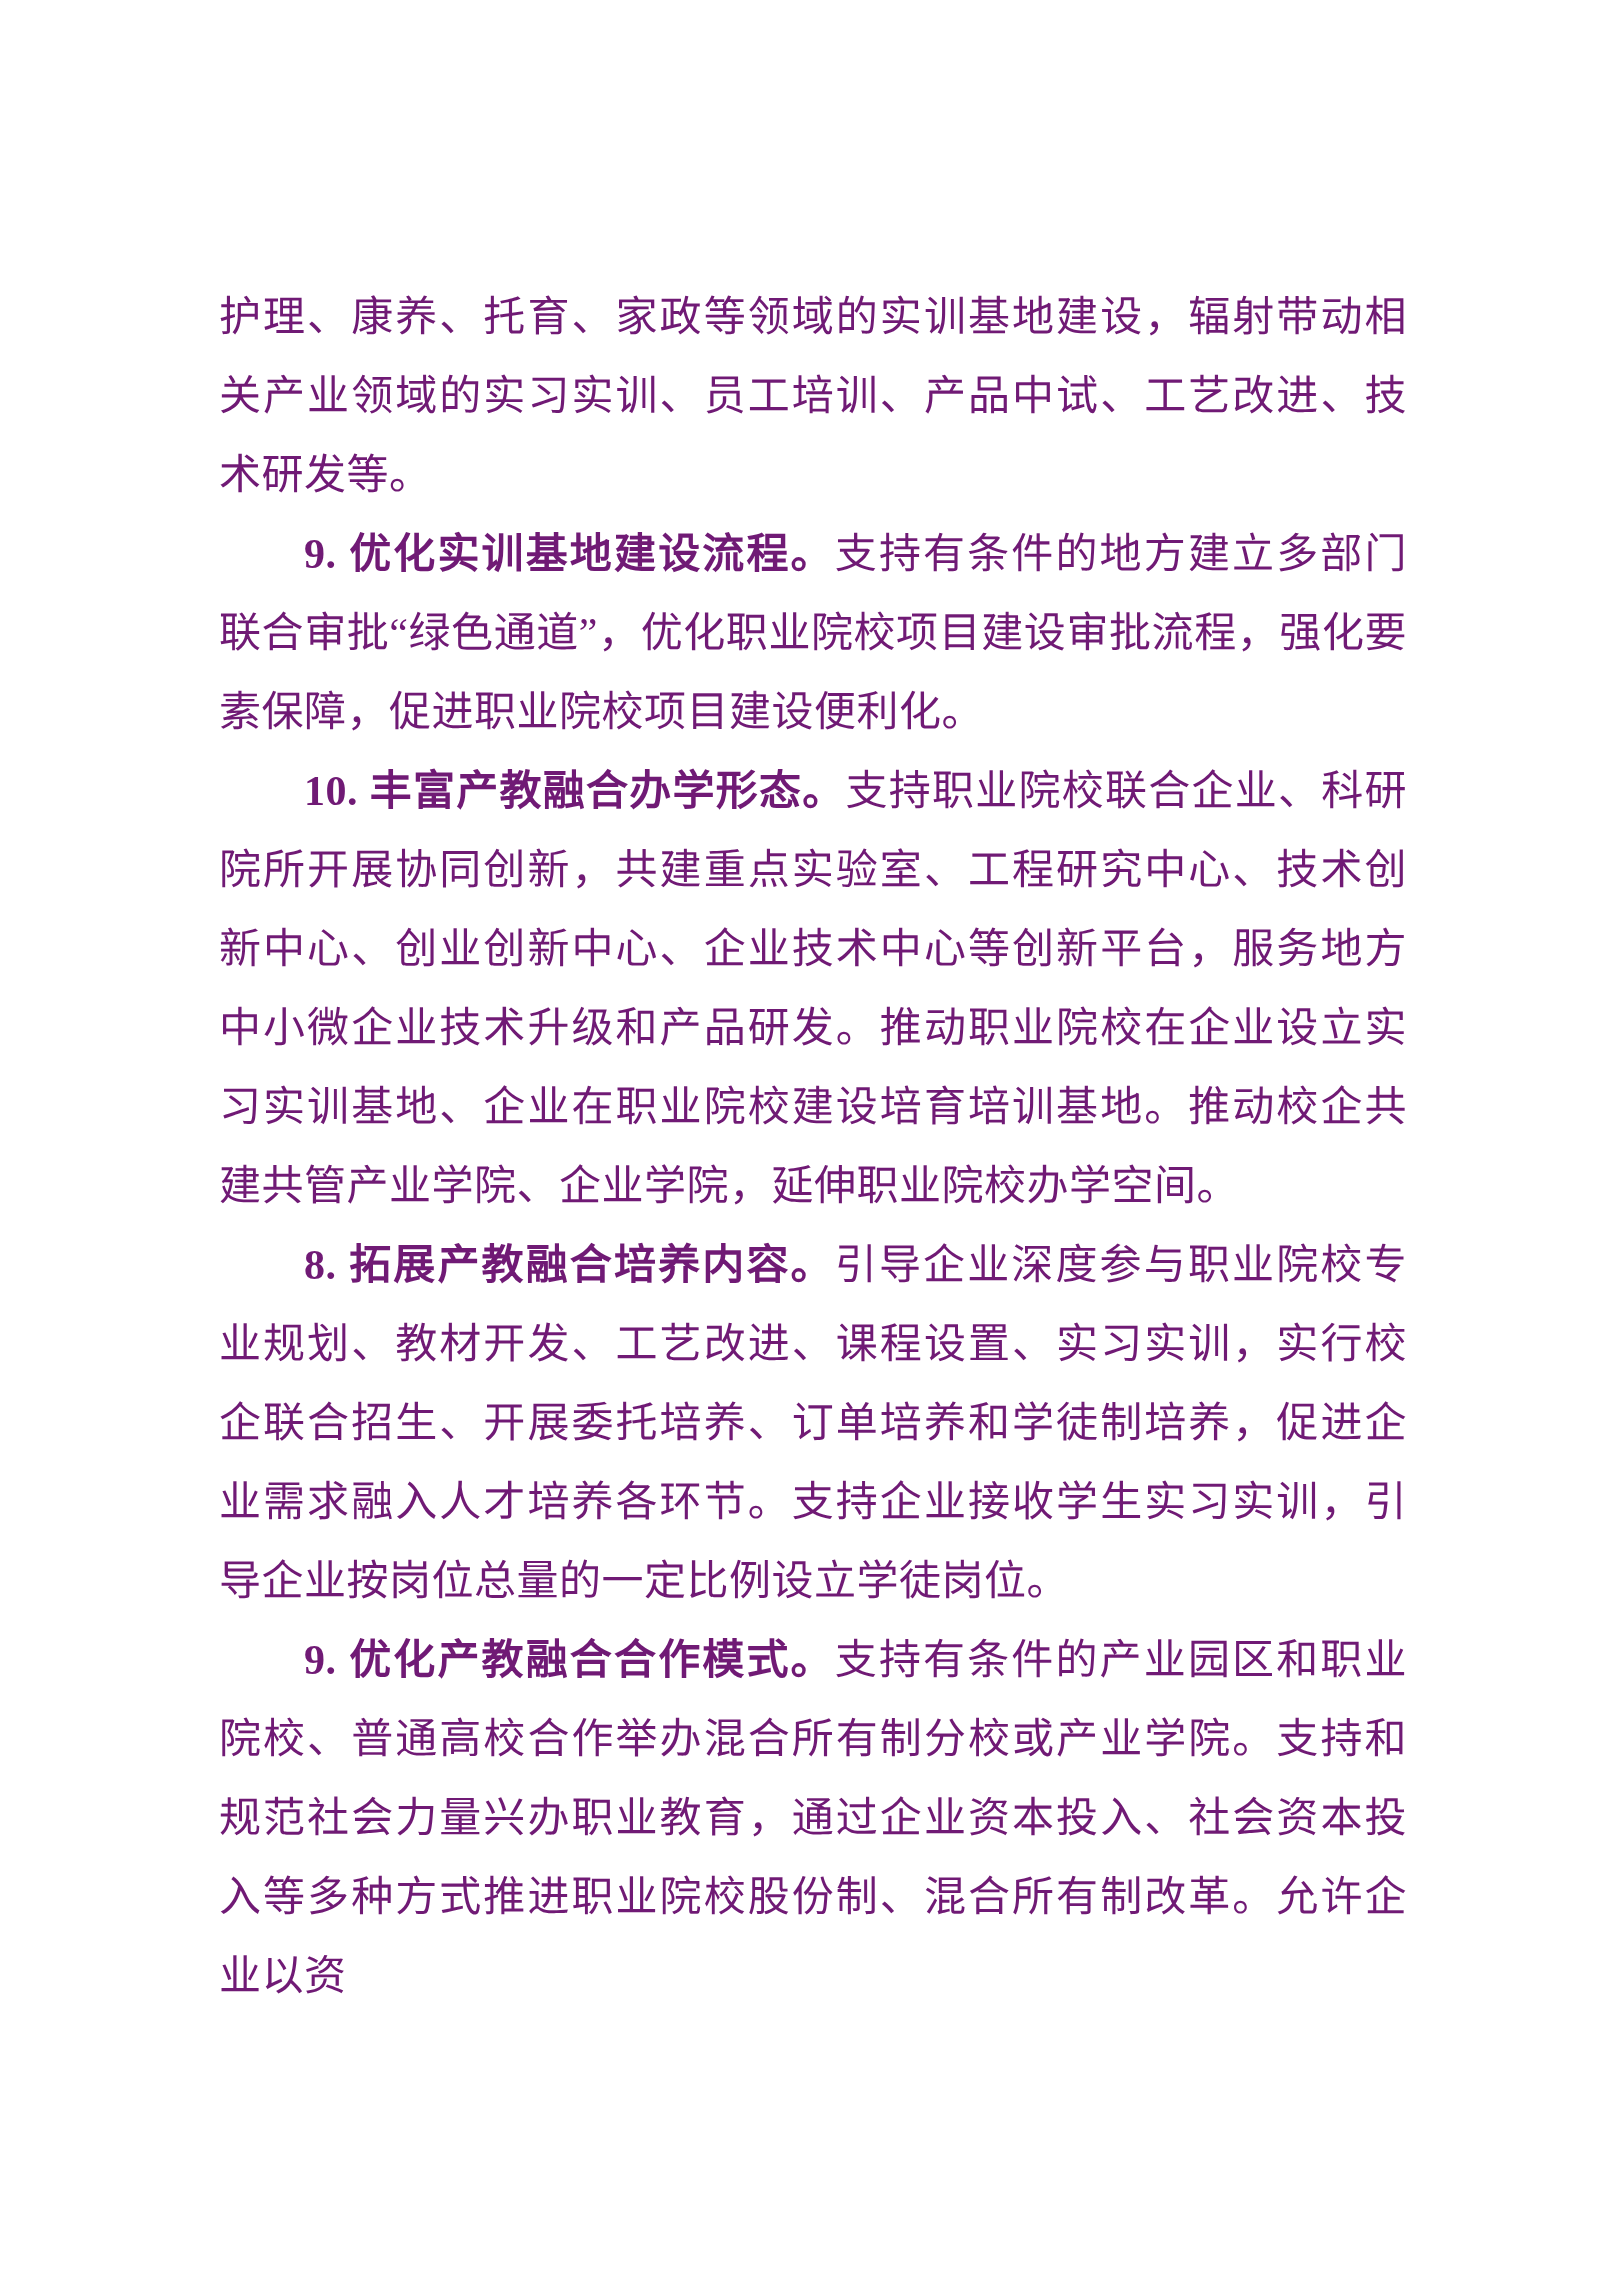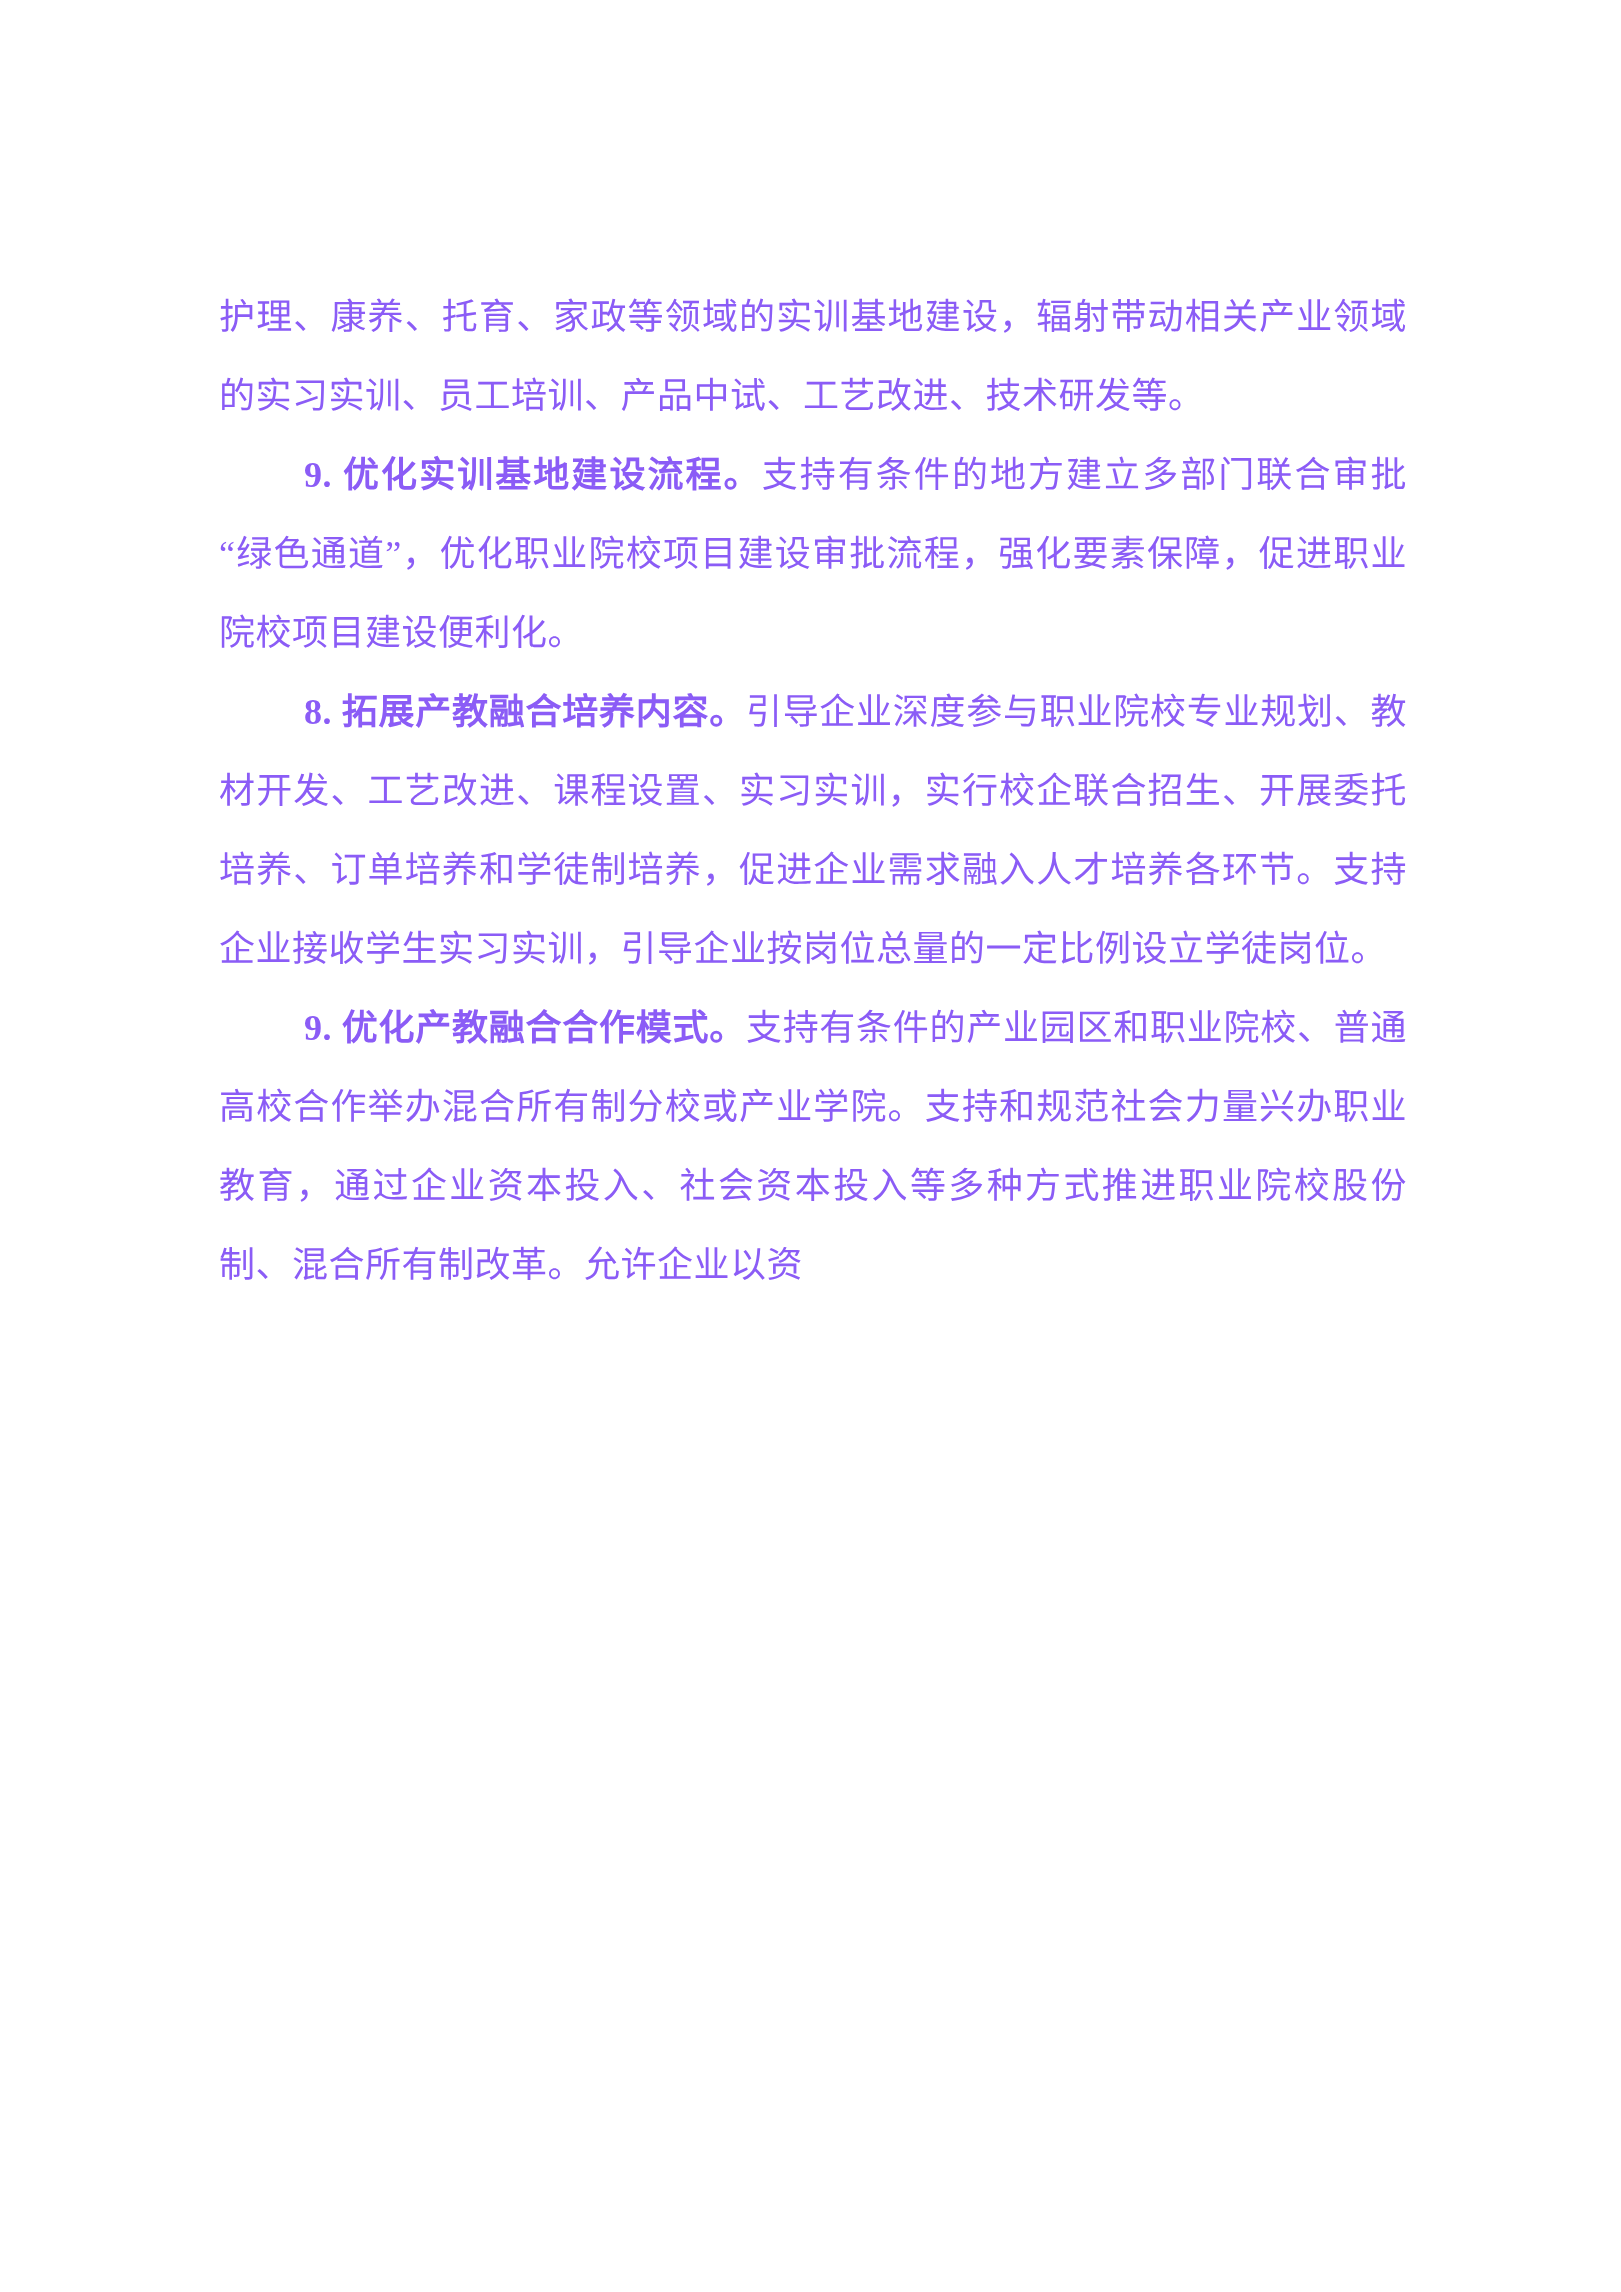--- a/index.html
+++ b/index.html
@@ -13,23 +13,23 @@
     height: 2293px;
     background: #ffffff;
     overflow: hidden;
     font-family: "Liberation Serif", "DejaVu Serif", serif;
   }
   .text-block {
     position: absolute;
     left: 219px;
     top: 278px;
     width: 1188px;
-    font-size: 36px;
+    font-size: 42px;
     line-height: 79px;
-    color: #8b5cf6;
+    color: #701a75;
     text-align: justify;
     letter-spacing: 0.5px;
   }
   .para {
     margin: 0;
     padding: 0;
     text-indent: 85px;
     word-break: break-all;
   }
   .para.no-indent {
@@ -43,20 +43,21 @@
 <body>
 
 <div class="page">
   <div class="text-block">
 
     <p class="para no-indent"><span class="lead"></span><span>护理、康养、托育、家政等领域的实训基地建设，辐射带动相关产业领域的实习实训、员工培训、产品中试、工艺改进、技术研发等。</span></p>
 
     <p class="para"><span class="lead">9. 优化实训基地建设流程。</span><span>支持有条件的地方建立多部门联合审批“绿色通道”，优化职业院校项目建设审批流程，强化要素保障，促进职业院校项目建设便利化。</span></p>
 
 
+    <p class="para"><span class="lead">10. 丰富产教融合办学形态。</span><span>支持职业院校联合企业、科研院所开展协同创新，共建重点实验室、工程研究中心、技术创新中心、创业创新中心、企业技术中心等创新平台，服务地方中小微企业技术升级和产品研发。推动职业院校在企业设立实习实训基地、企业在职业院校建设培育培训基地。推动校企共建共管产业学院、企业学院，延伸职业院校办学空间。</span></p>
 
     <p class="para"><span class="lead">8. 拓展产教融合培养内容。</span><span>引导企业深度参与职业院校专业规划、教材开发、工艺改进、课程设置、实习实训，实行校企联合招生、开展委托培养、订单培养和学徒制培养，促进企业需求融入人才培养各环节。支持企业接收学生实习实训，引导企业按岗位总量的一定比例设立学徒岗位。</span></p>
 
     <p class="para"><span class="lead">9. 优化产教融合合作模式。</span><span>支持有条件的产业园区和职业院校、普通高校合作举办混合所有制分校或产业学院。支持和规范社会力量兴办职业教育，通过企业资本投入、社会资本投入等多种方式推进职业院校股份制、混合所有制改革。允许企业以资</span></p>
 
   </div>
 </div>
 
 
 </body></html>

